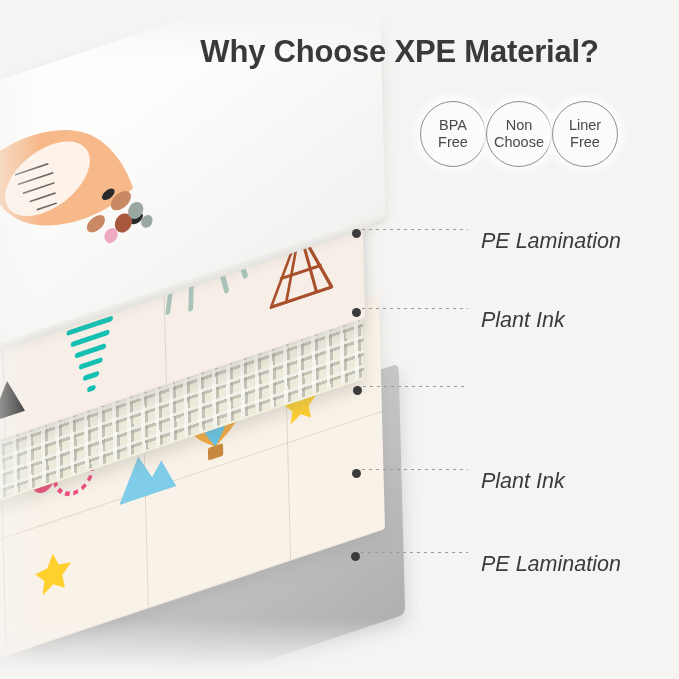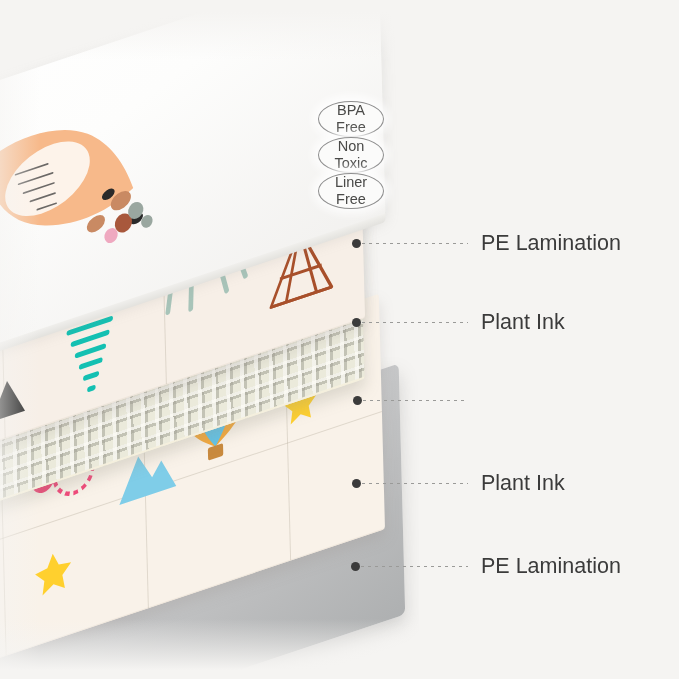--- a/index.html
+++ b/index.html
@@ -40,22 +40,21 @@
   }
 
   
   .badges {
     position: absolute;
     top: 101px;
     left: 318px;
     width: 300px;
     height: 66px;
     display: flex;
-    justify-content: flex-start;
-    flex-direction: column;
+    justify-content: flex-end;
   }
   .badge {
     width: 64px;
     height: 64px;
     border-radius: 50%;
     border: 1px solid #8e8e8e;
     background: #fbfbfa;
     display: flex;
     flex-direction: column;
     align-items: center;
@@ -70,21 +69,21 @@
     color: #4a4a48;
     text-align: center;
     font-family: "Liberation Sans", sans-serif;
   }
 
   
   .callout {
     position: absolute;
     height: 28px;
     display: flex;
-    align-items: center;
+    font-style: italic;
   }
   .callout .dot {
     width: 9px;
     height: 9px;
     border-radius: 50%;
     background: #3b3b3b;
     flex: 0 0 auto;
   }
   .callout .leader {
     height: 1px;
@@ -384,29 +383,30 @@
     <circle cx="146" cy="118" r="8" fill="#9aa7a0"></circle>
     <circle cx="118" cy="134" r="7" fill="#efa9c0"></circle>
     <circle cx="156" cy="132" r="6" fill="#9aa7a0"></circle>
   </svg>
 
   <div class="left-fade"></div>
   <div class="top-fade"></div>
   <div class="bottom-fade"></div>
   <div class="right-mask"></div>
 
+  <div class="title">Why Choose XPE Material?</div>
 
   <div class="badges">
     <div class="badge">
       <span>BPA</span>
       <span>Free</span>
     </div>
     <div class="badge">
       <span>Non</span>
-      <span>Toxic</span>
+      <span>Choose</span>
     </div>
     <div class="badge">
       <span>Liner</span>
       <span>Free</span>
     </div>
   </div>
 
   <div class="callout" style="left:352px; top:229px;">
     <div class="dot"></div>
     <div class="leader" style="width:106px;"></div>

